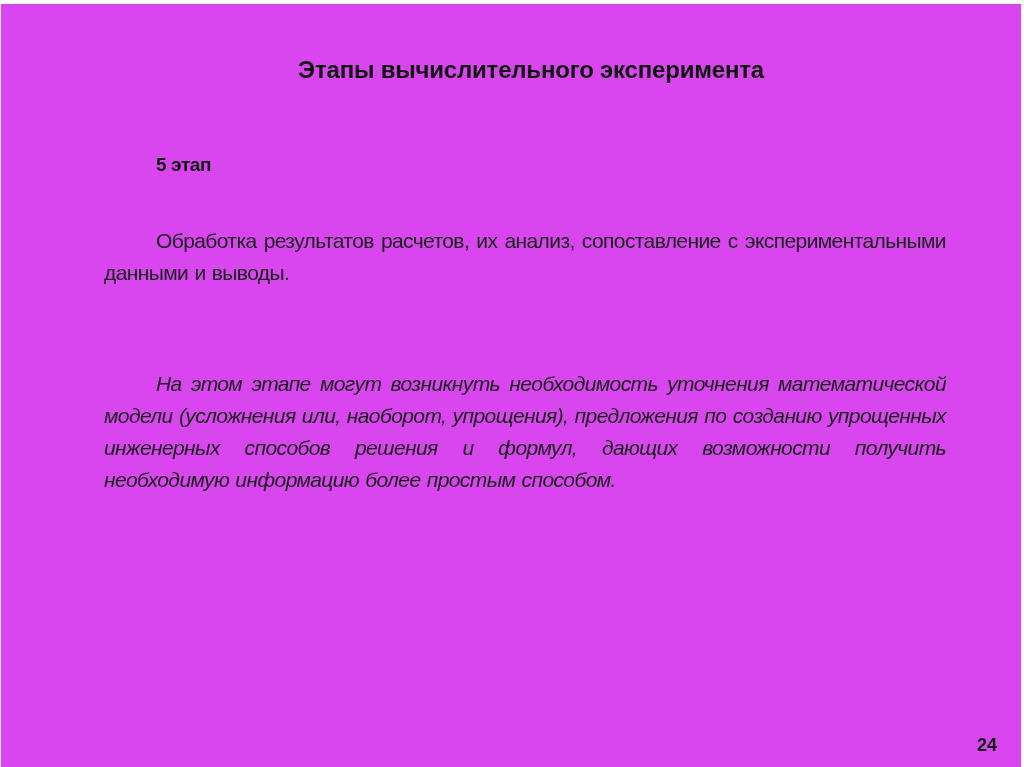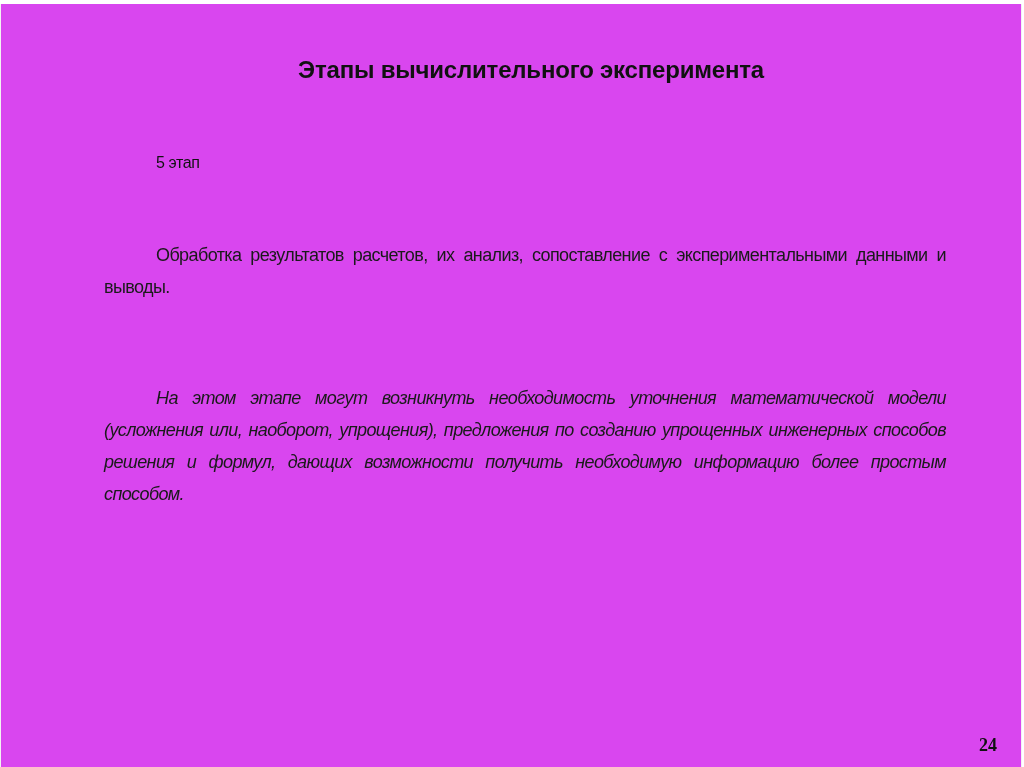--- a/index.html
+++ b/index.html
@@ -34,48 +34,46 @@
       text-align: center;
       font-weight: bold;
       font-size: 24px;
       letter-spacing: -0.2px;
       color: #111;
     }
     .stage {
       position: absolute;
       left: 155px;
       top: 150px;
-      font-weight: normal;
-      font-size: 16px;
+      font-weight: bold;
+      font-size: 19px;
       letter-spacing: -0.4px;
       color: #111;
     }
     .para {
       position: absolute;
       left: 103px;
       width: 842px;
-      font-size: 18px;
+      font-size: 21px;
       line-height: 32px;
       text-align: justify;
       text-indent: 52px;
       letter-spacing: -0.6px;
       word-spacing: 1px;
       color: #1a1a1a;
-      margin-top: 14px;
     }
     .para1 { top: 221px; }
     .para2 { top: 364px; font-style: italic; }
     .page-number {
       position: absolute;
       right: 24px;
       top: 731px;
       font-weight: bold;
       font-size: 18px;
       color: #111;
-      font-family: Liberation Serif, serif;
     }
   </style>
 </head>
 <body>
 
 <div class="slide">
   <div class="title">Этапы вычислительного эксперимента</div>
   <div class="stage">5 этап</div>
   <div class="para para1">Обработка результатов расчетов, их анализ, сопоставление с экспериментальными данными и выводы.</div>
   <div class="para para2">На этом этапе могут возникнуть необходимость уточнения математической модели (усложнения или, наоборот, упрощения), предложения по созданию упрощенных инженерных способов решения и формул, дающих возможности получить необходимую информацию более простым способом.</div>

